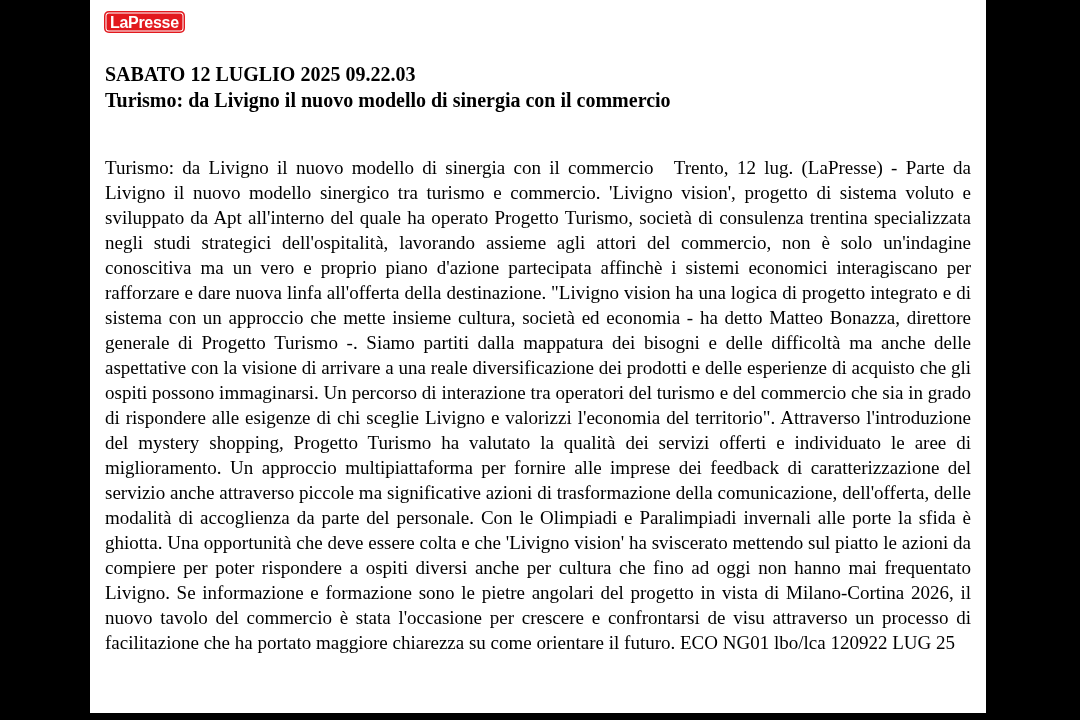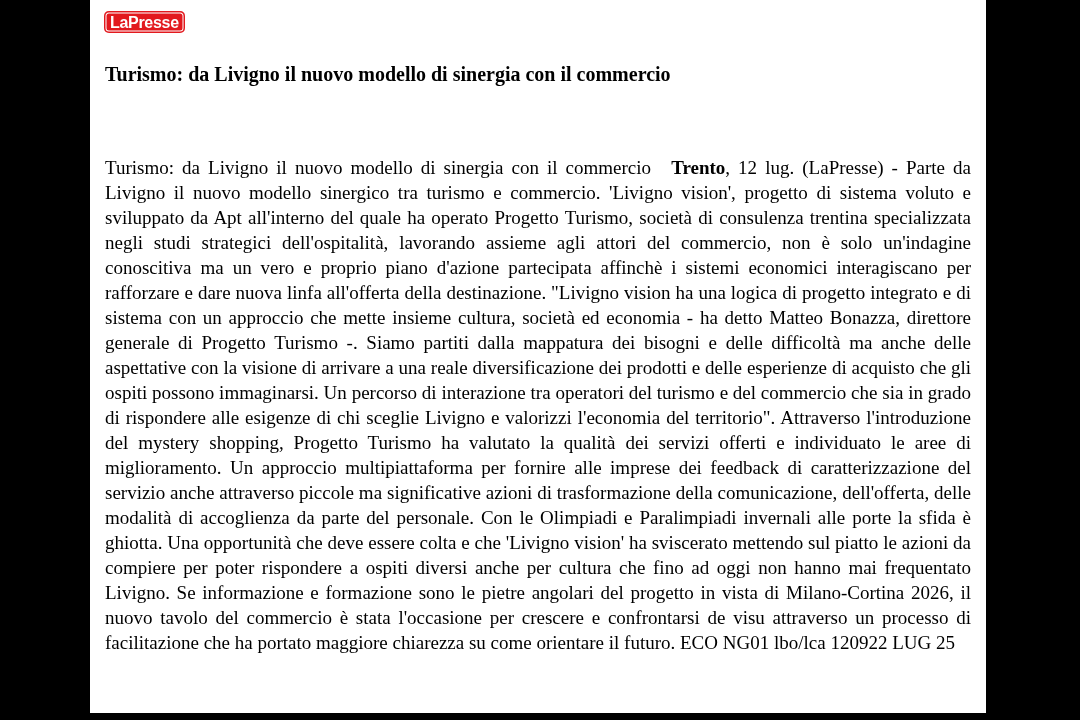--- a/index.html
+++ b/index.html
@@ -59,31 +59,32 @@
   .article {
     position: absolute;
     left: 15px;
     top: 136px;
     width: 866px;
     font-size: 19px;
     line-height: 25px;
     color: #000000;
     text-align: justify;
   }
-  .article .bold { font-weight: bold; margin-left: 12px; }
+  .article .bold { font-weight: normal; margin-left: 12px; }
 </style>
 </head>
 <body>
 
 <div class="letterbox left"></div>
 <div class="letterbox right"></div>
 
 <div class="page">
 
   <div class="logo">LaPresse</div>
 
   <div class="header">
+    <div>SABATO 12 LUGLIO 2025 09.22.03</div>
     <div>Turismo: da Livigno il nuovo modello di sinergia con il commercio</div>
   </div>
 
   <p class="article"><span>Turismo: da Livigno il nuovo modello di sinergia con il commercio </span><span class="bold">Trento</span><span>, 12 lug. (LaPresse) - Parte da Livigno il nuovo modello sinergico tra turismo e commercio. 'Livigno vision', progetto di sistema voluto e sviluppato da Apt all'interno del quale ha operato Progetto Turismo, società di consulenza trentina specializzata negli studi strategici dell'ospitalità, lavorando assieme agli attori del commercio, non è solo un'indagine conoscitiva ma un vero e proprio piano d'azione partecipata affinchè i sistemi economici interagiscano per rafforzare e dare nuova linfa all'offerta della destinazione. "Livigno vision ha una logica di progetto integrato e di sistema con un approccio che mette insieme cultura, società ed economia - ha detto Matteo Bonazza, direttore generale di Progetto Turismo -. Siamo partiti dalla mappatura dei bisogni e delle difficoltà ma anche delle aspettative con la visione di arrivare a una reale diversificazione dei prodotti e delle esperienze di acquisto che gli ospiti possono immaginarsi. Un percorso di interazione tra operatori del turismo e del commercio che sia in grado di rispondere alle esigenze di chi sceglie Livigno e valorizzi l'economia del territorio". Attraverso l'introduzione del mystery shopping, Progetto Turismo ha valutato la qualità dei servizi offerti e individuato le aree di miglioramento. Un approccio multipiattaforma per fornire alle imprese dei feedback di caratterizzazione del servizio anche attraverso piccole ma significative azioni di trasformazione della comunicazione, dell'offerta, delle modalità di accoglienza da parte del personale. Con le Olimpiadi e Paralimpiadi invernali alle porte la sfida è ghiotta. Una opportunità che deve essere colta e che 'Livigno vision' ha sviscerato mettendo sul piatto le azioni da compiere per poter rispondere a ospiti diversi anche per cultura che fino ad oggi non hanno mai frequentato Livigno. Se informazione e formazione sono le pietre angolari del progetto in vista di Milano-Cortina 2026, il nuovo tavolo del commercio è stata l'occasione per crescere e confrontarsi de visu attraverso un processo di facilitazione che ha portato maggiore chiarezza su come orientare il futuro. ECO NG01 lbo/lca 120922 LUG 25</span></p>
 
 </div>
 
 </body></html>

